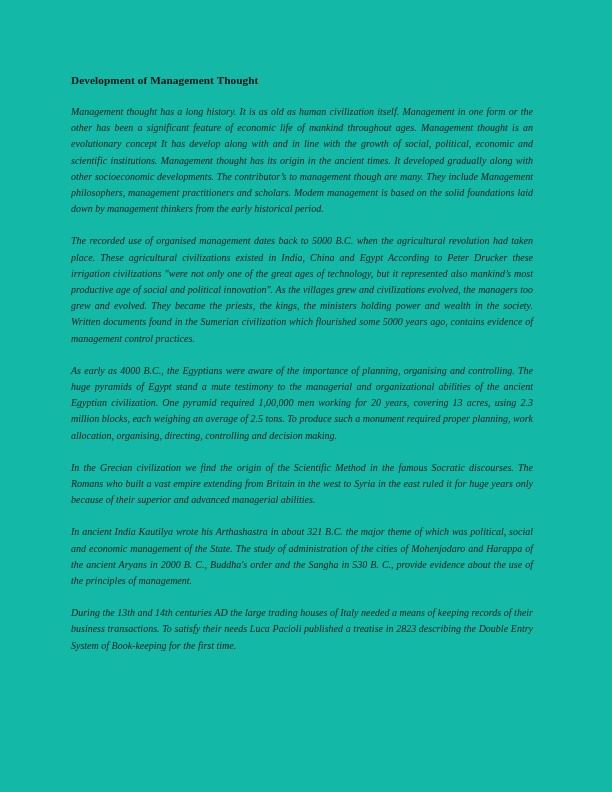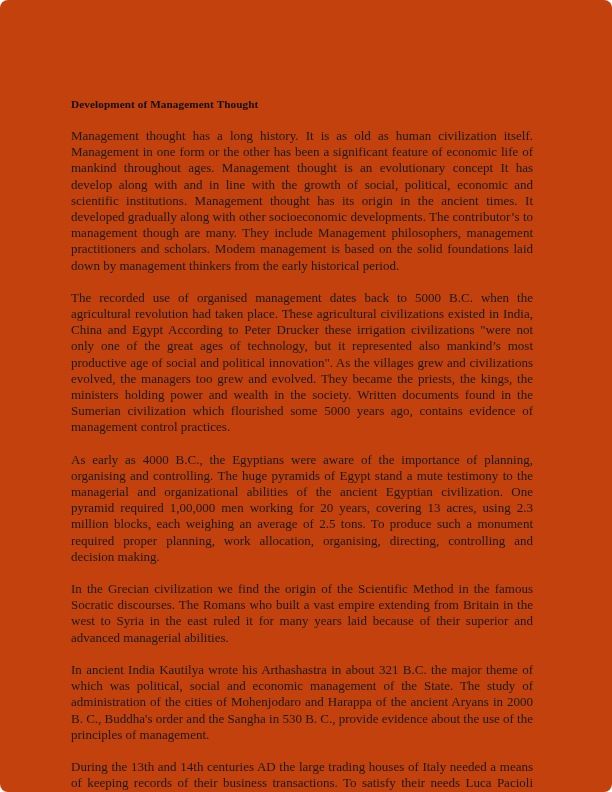--- a/index.html
+++ b/index.html
@@ -15,23 +15,22 @@
     font-family: "Liberation Serif", "DejaVu Serif", serif;
     color: #1a1a1a;
     -webkit-font-smoothing: antialiased;
   }
 
   .page {
     position: relative;
     width: 612px;
     height: 792px;
     box-sizing: border-box;
-    padding: 96px 71px 40px 71px;
-    background: #c2410c;
-    border-radius: 8px;
+    padding: 72px 71px 40px 71px;
+    background: #14b8a6;
   }
 
   .content {
     width: 470px;
   }
 
   h2.section-heading {
     font-family: "Liberation Serif", "DejaVu Serif", serif;
     font-size: 11.2px;
     font-weight: bold;
@@ -40,27 +39,28 @@
     color: #101010;
     letter-spacing: 0.1px;
     text-align: left;
   }
 
   h2.section-heading.spaced-top {
     margin-top: 18px;
   }
 
   p.body-para {
-    font-size: 13px;
+    font-size: 10px;
     line-height: 16.2px;
     margin: 0 8px 16px 0;
     text-align: justify;
     text-justify: inter-word;
     color: #1a1a1a;
     hyphens: none;
+    font-style: italic;
   }
 
   p.body-para:last-child {
     margin-bottom: 0;
   }
 </style>
 </head>
 <body>
 
 <div class="page">
@@ -68,20 +68,20 @@
 
     <h2 class="section-heading">Development of Management Thought</h2>
 
     <p class="body-para">Management thought has a long history. It is as old as human civilization itself. Management in one form or the other has been a significant feature of economic life of mankind throughout ages. Management thought is an evolutionary concept It has develop along with and in line with the growth of social, political, economic and scientific institutions. Management thought has its origin in the ancient times. It developed gradually along with other socioeconomic developments. The contributor’s to management though are many. They include Management philosophers, management practitioners and scholars. Modem management is based on the solid foundations laid down by management thinkers from the early historical period.</p>
 
 
     <p class="body-para">The recorded use of organised management dates back to 5000 B.C. when the agricultural revolution had taken place. These agricultural civilizations existed in India, China and Egypt According to Peter Drucker these irrigation civilizations "were not only one of the great ages of technology, but it represented also mankind’s most productive age of social and political innovation". As the villages grew and civilizations evolved, the managers too grew and evolved. They became the priests, the kings, the ministers holding power and wealth in the society. Written documents found in the Sumerian civilization which flourished some 5000 years ago, contains evidence of management control practices.</p>
 
     <p class="body-para">As early as 4000 B.C., the Egyptians were aware of the importance of planning, organising and controlling. The huge pyramids of Egypt stand a mute testimony to the managerial and organizational abilities of the ancient Egyptian civilization. One pyramid required 1,00,000 men working for 20 years, covering 13 acres, using 2.3 million blocks, each weighing an average of 2.5 tons. To produce such a monument required proper planning, work allocation, organising, directing, controlling and decision making.</p>
 
-    <p class="body-para">In the Grecian civilization we find the origin of the Scientific Method in the famous Socratic discourses. The Romans who built a vast empire extending from Britain in the west to Syria in the east ruled it for many years laid because of their superior and advanced managerial abilities.</p>
+    <p class="body-para">In the Grecian civilization we find the origin of the Scientific Method in the famous Socratic discourses. The Romans who built a vast empire extending from Britain in the west to Syria in the east ruled it for huge years only because of their superior and advanced managerial abilities.</p>
 
     <p class="body-para">In ancient India Kautilya wrote his Arthashastra in about 321 B.C. the major theme of which was political, social and economic management of the State. The study of administration of the cities of Mohenjodaro and Harappa of the ancient Aryans in 2000 B. C., Buddha's order and the Sangha in 530 B. C., provide evidence about the use of the principles of management.</p>
 
     <p class="body-para">During the 13th and 14th centuries AD the large trading houses of Italy needed a means of keeping records of their business transactions. To satisfy their needs Luca Pacioli published a treatise in 2823 describing the Double Entry System of Book-keeping for the first time.</p>
 
   </div>
 </div>
 
 </body></html>

